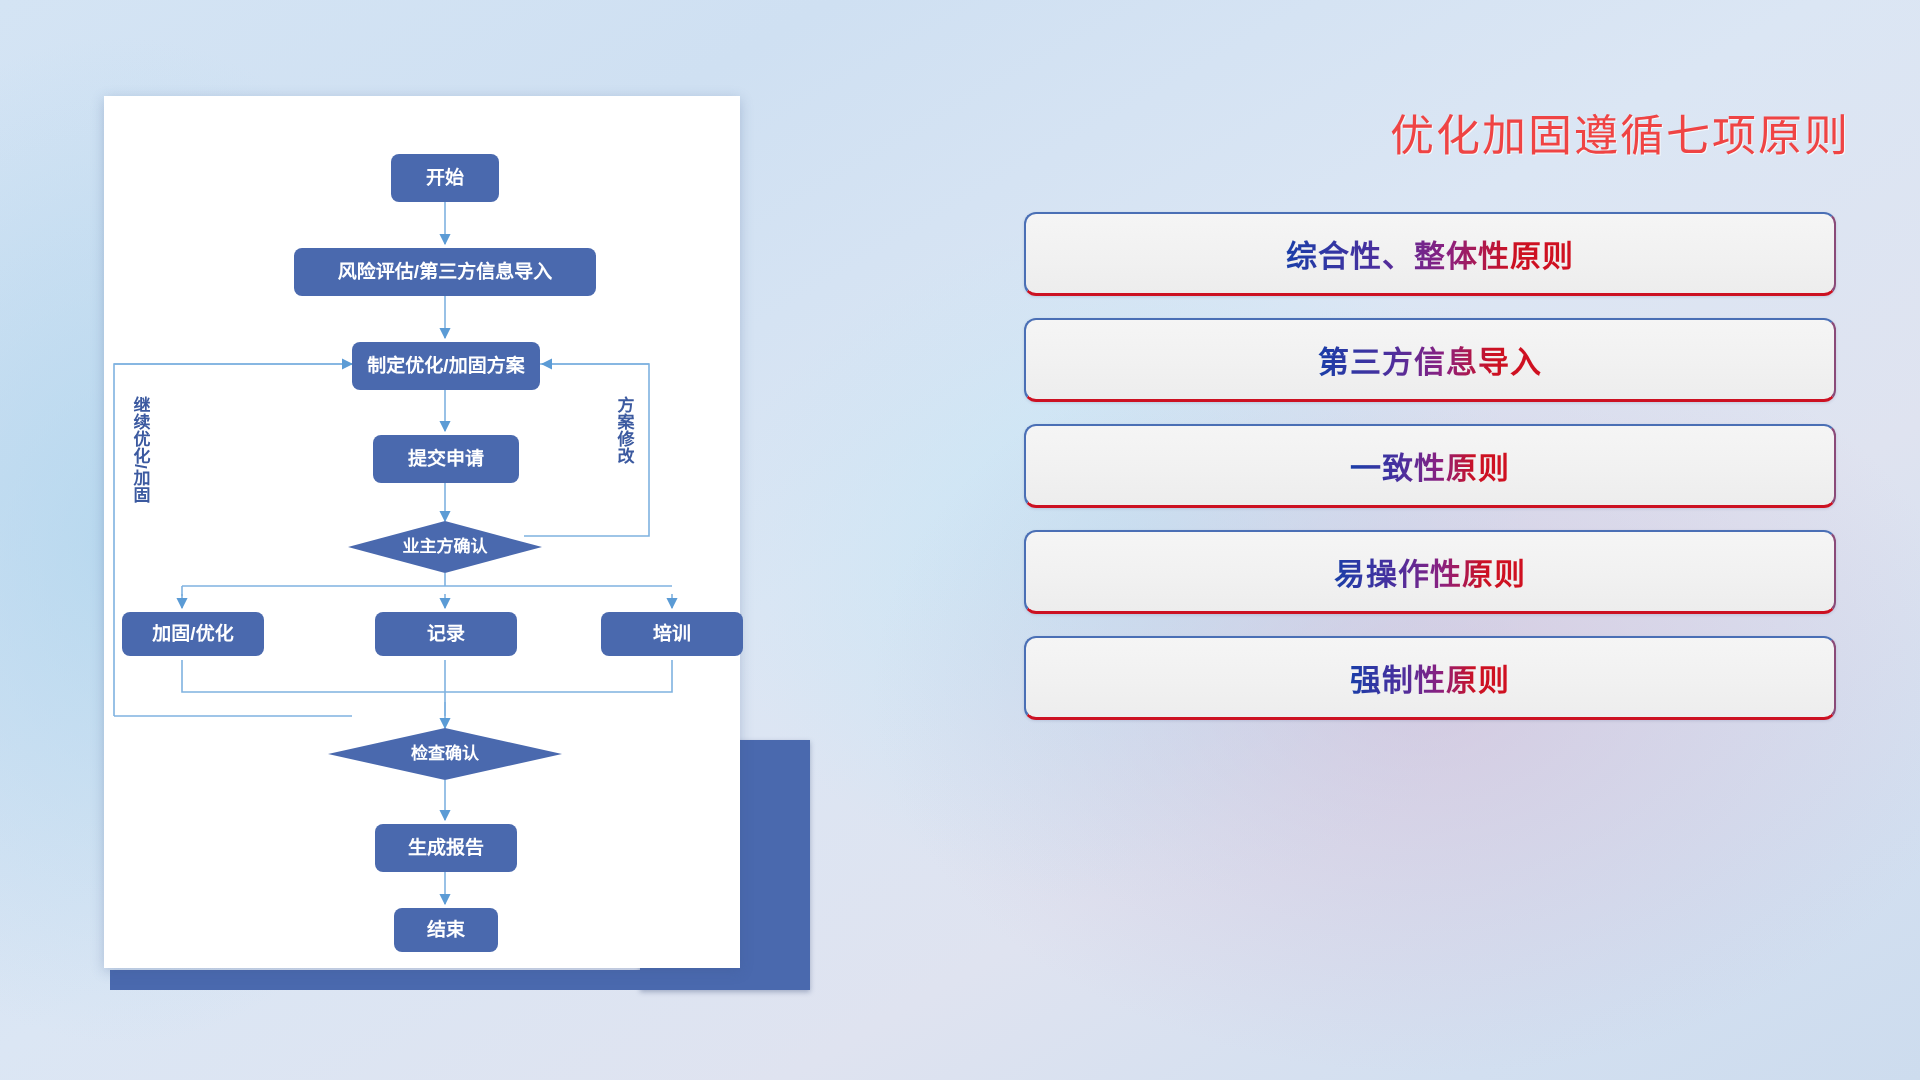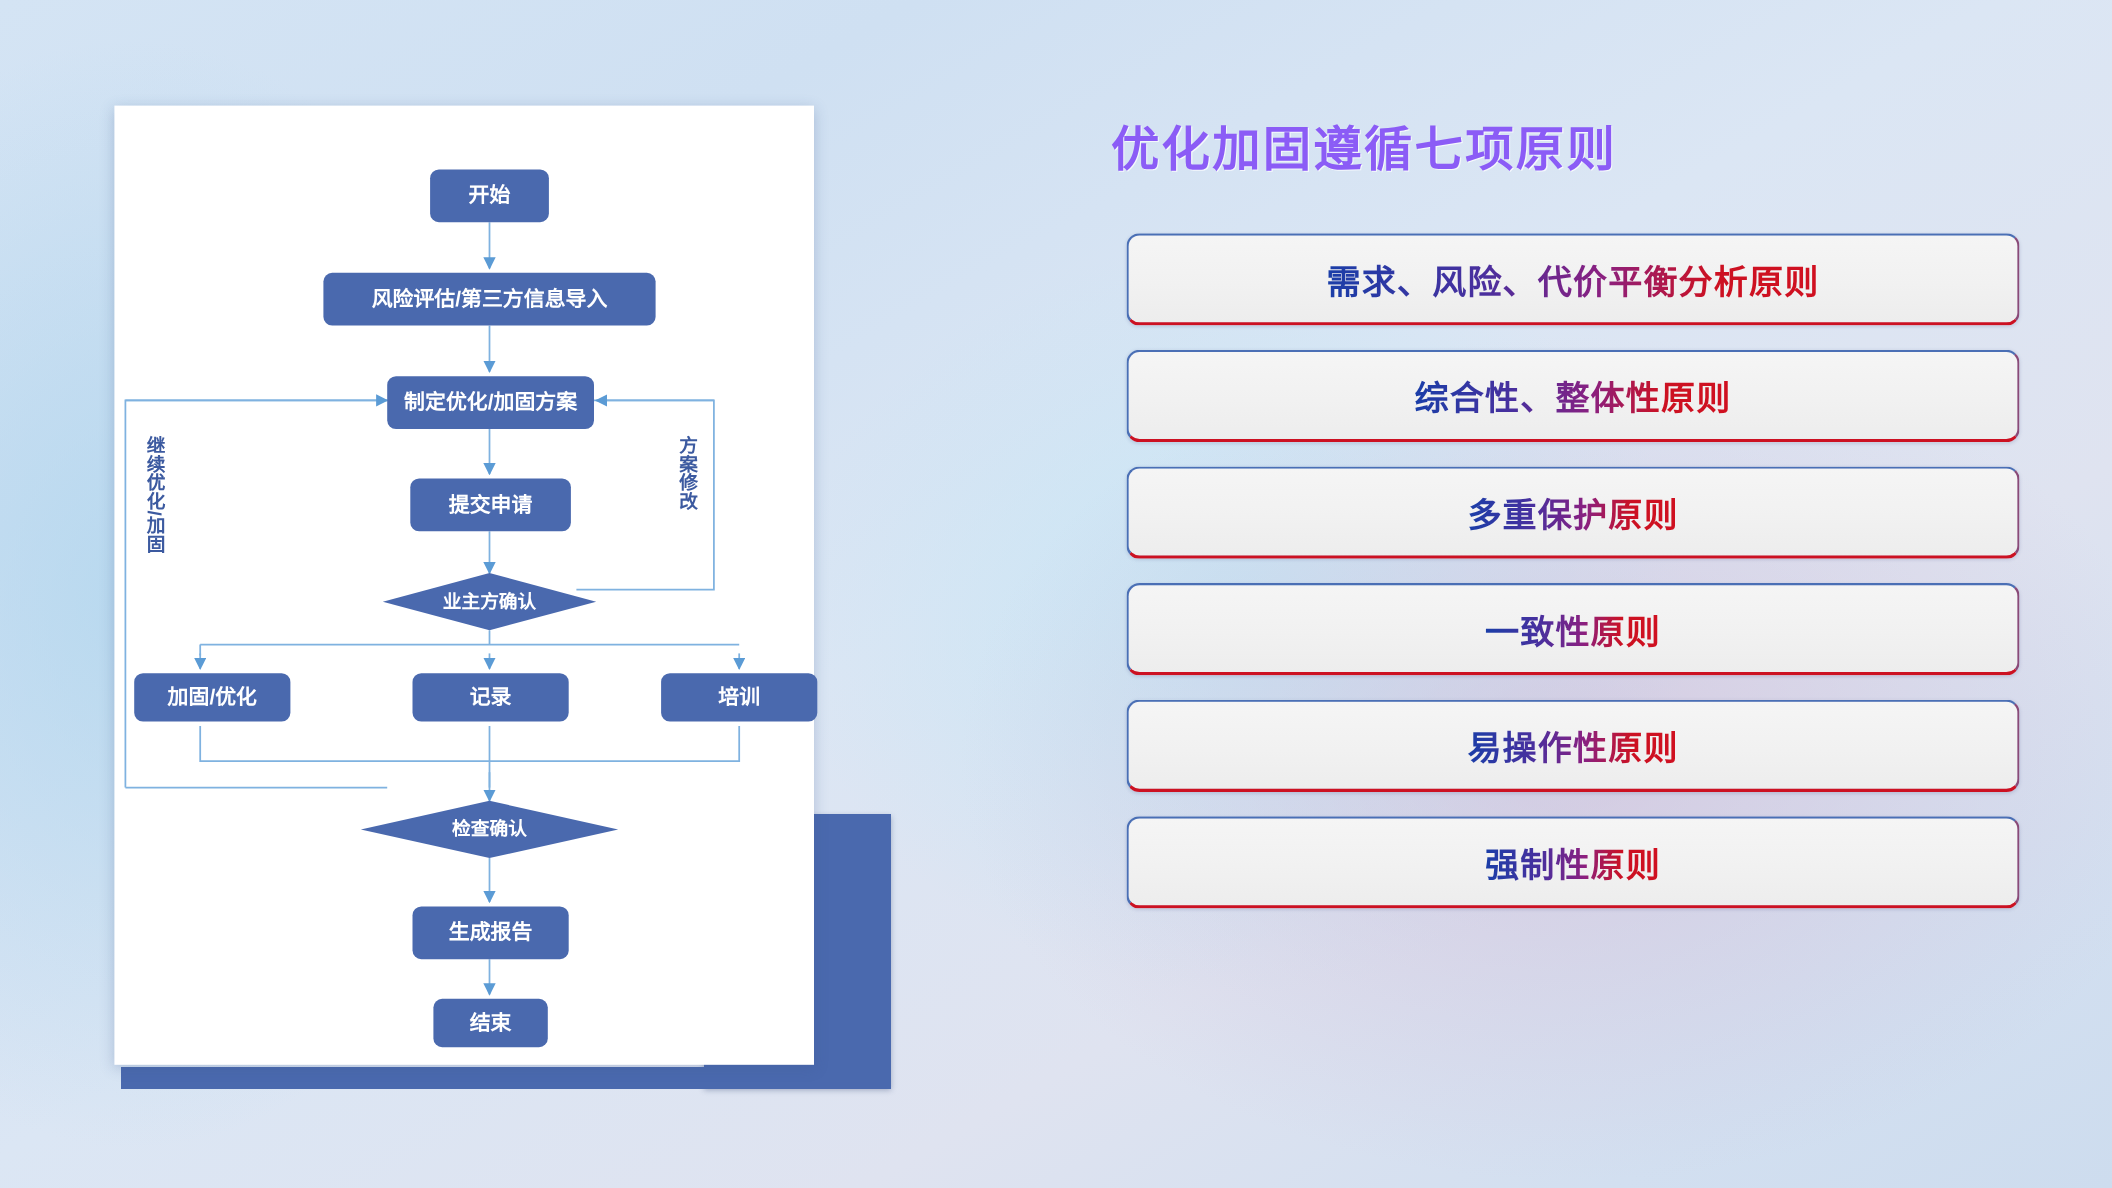--- a/index.html
+++ b/index.html
@@ -48,25 +48,25 @@
   .side-label{
     font-family:"Liberation Sans","DejaVu Sans",sans-serif;
     fill:#3c5aa0; font-weight:bold; font-size:17px;
   }
 
   
   .right-panel{
     position:absolute; left:1010px; top:80px; width:840px; height:930px;
   }
   .panel-title{
-    text-align:left;
+    text-align:right;
     font-size:44px;
-    font-weight:bold;
+    font-weight:normal;
     letter-spacing:2px;
-    color:#8b5cf6;
+    color:#ef4444;
     text-shadow:1px 1px 0 rgba(255,255,255,0.75);
     margin-top:20px;
     margin-bottom:48px;
     font-family:"Liberation Sans","DejaVu Sans",sans-serif;
   }
   .principles{ display:flex; flex-direction:column; gap:22px; padding:0 14px; }
   .principle-card{
     height:84px;
     border-radius:12px;
     background:linear-gradient(180deg,#f5f5f5 0%,#f1f1f1 55%,#ededed 100%);
@@ -196,27 +196,24 @@
       <text class="side-label" x="520" y="300" writing-mode="tb" glyph-orientation-vertical="0">方案修改</text>
     </svg>
   </div>
 
   <div class="right-panel">
 
     <div class="panel-title">优化加固遵循七项原则</div>
 
     <div class="principles">
       <div class="principle-card">
-        <span class="principle-text">需求、风险、代价平衡分析原则</span>
-      </div>
-      <div class="principle-card">
         <span class="principle-text">综合性、整体性原则</span>
       </div>
       <div class="principle-card">
-        <span class="principle-text">多重保护原则</span>
+        <span class="principle-text">第三方信息导入</span>
       </div>
       <div class="principle-card">
         <span class="principle-text">一致性原则</span>
       </div>
       <div class="principle-card">
         <span class="principle-text">易操作性原则</span>
       </div>
       <div class="principle-card">
         <span class="principle-text">强制性原则</span>
       </div>

